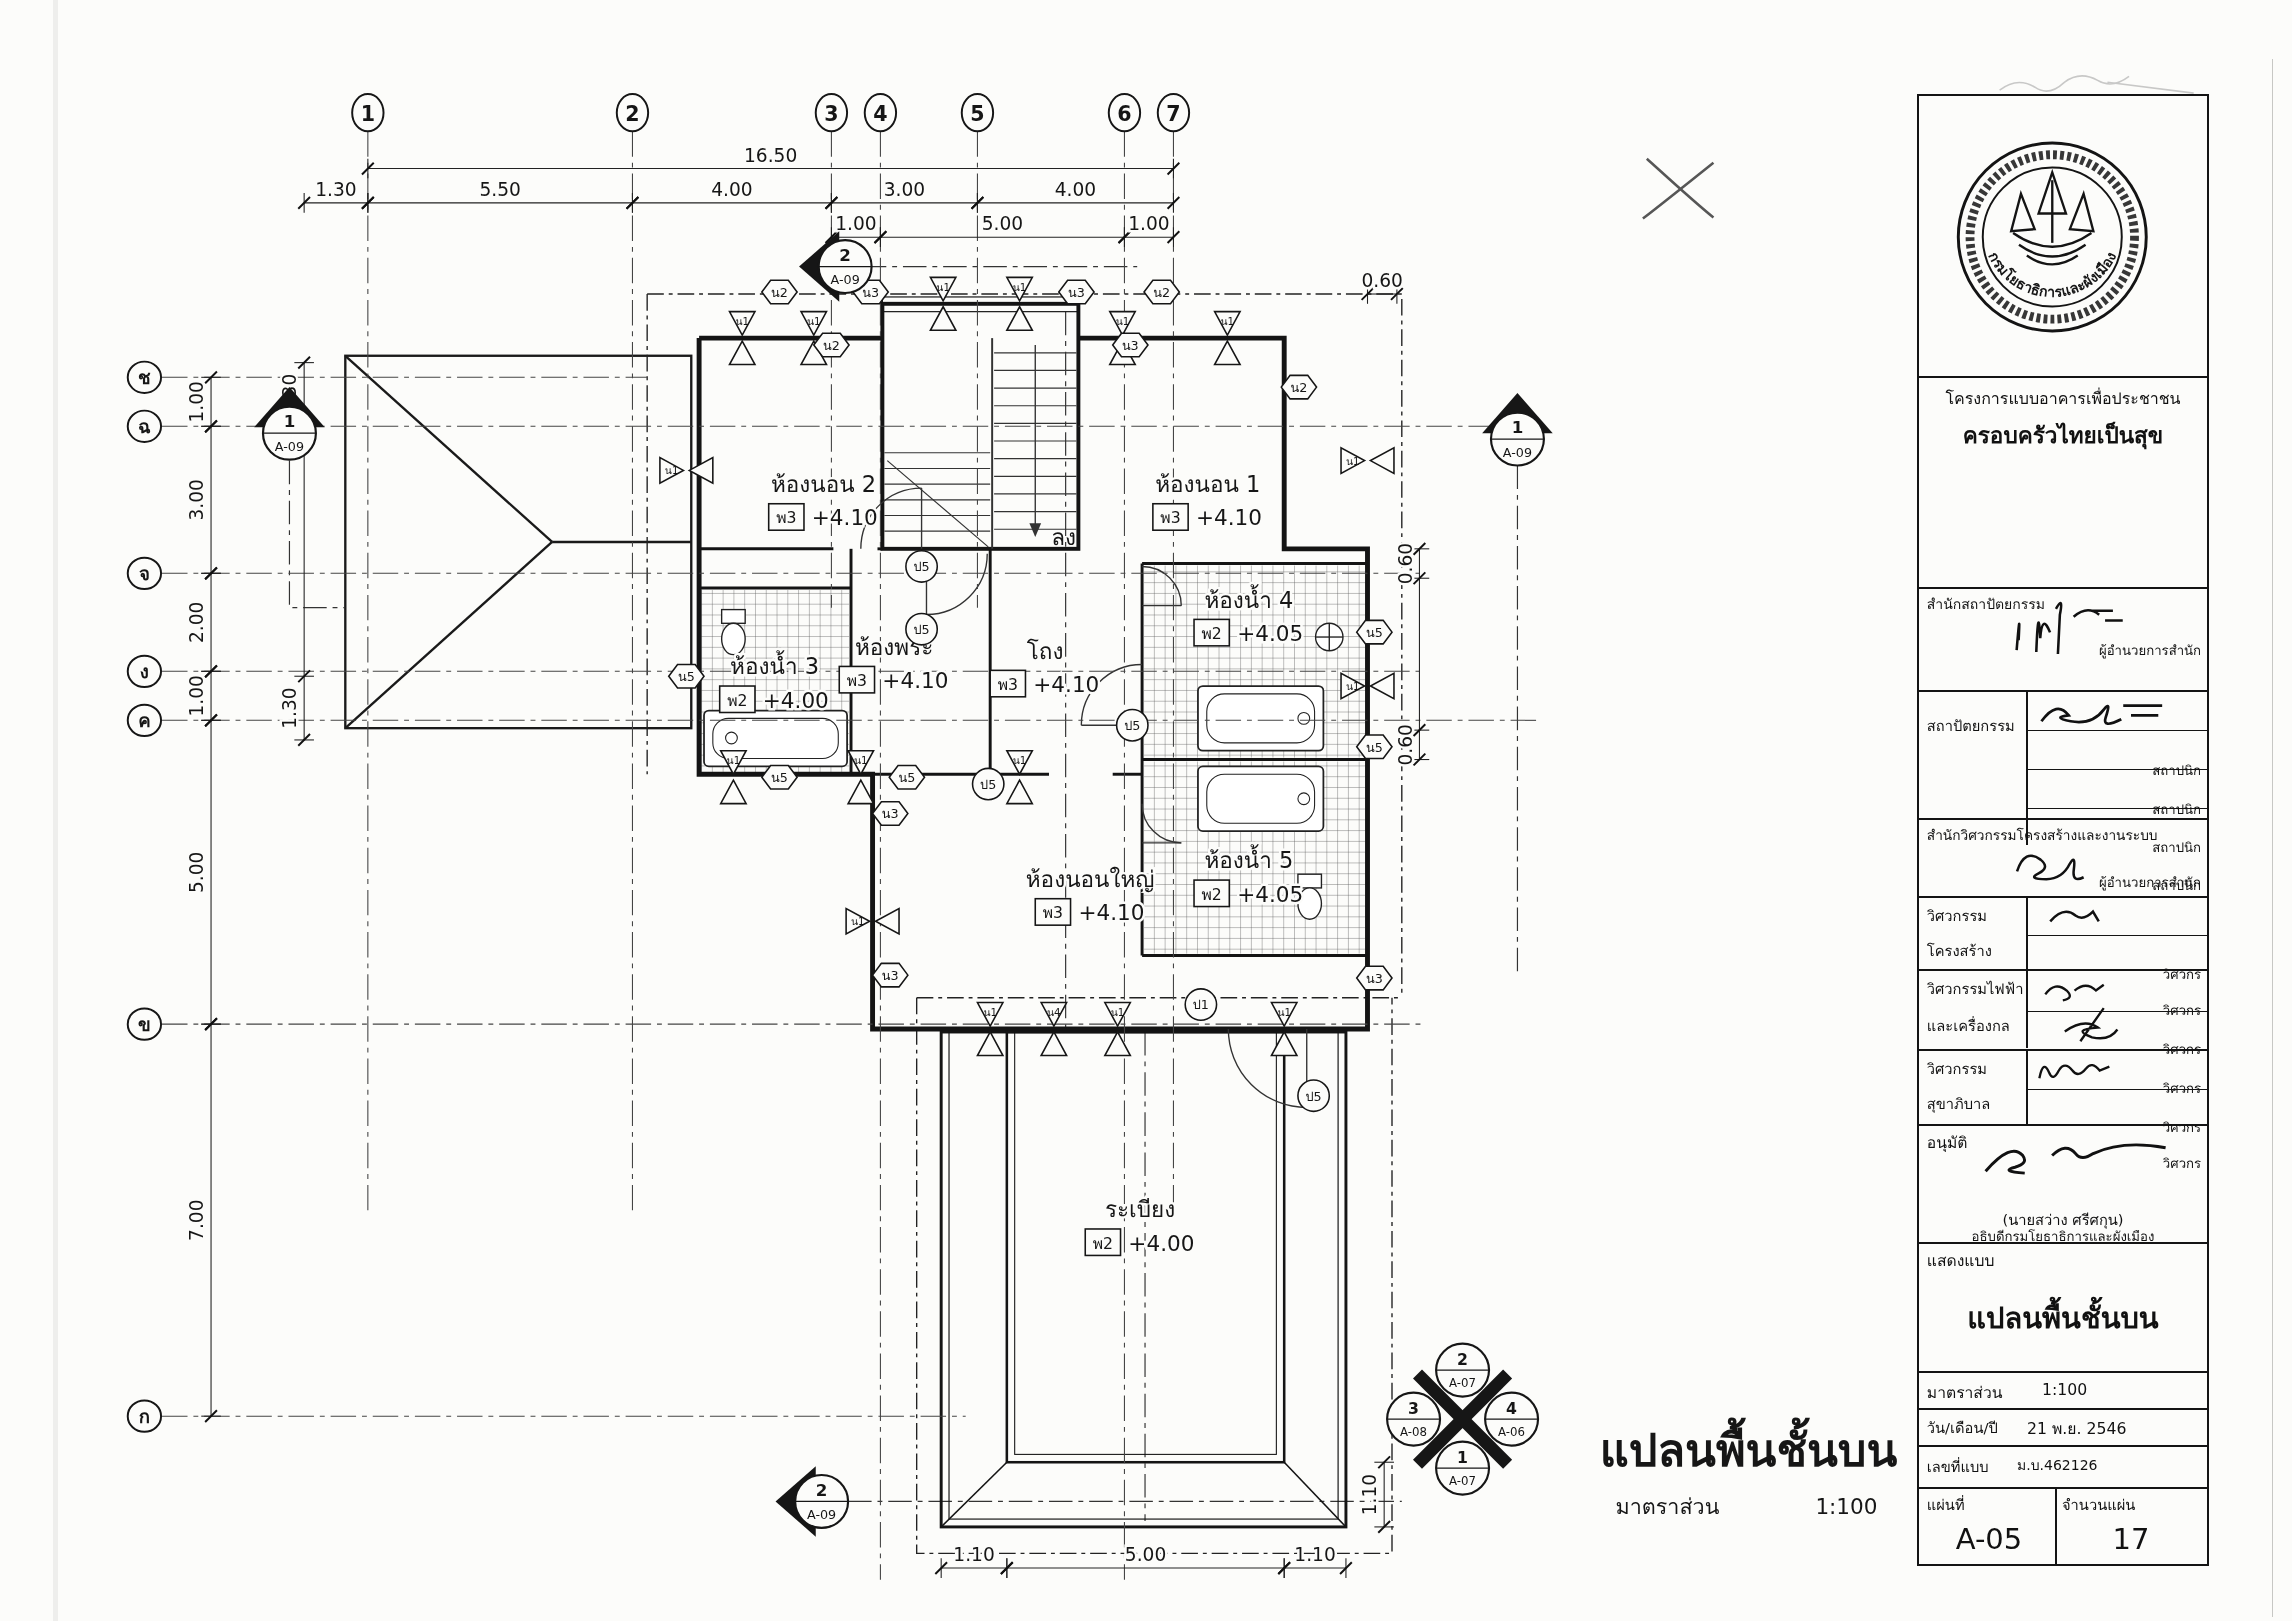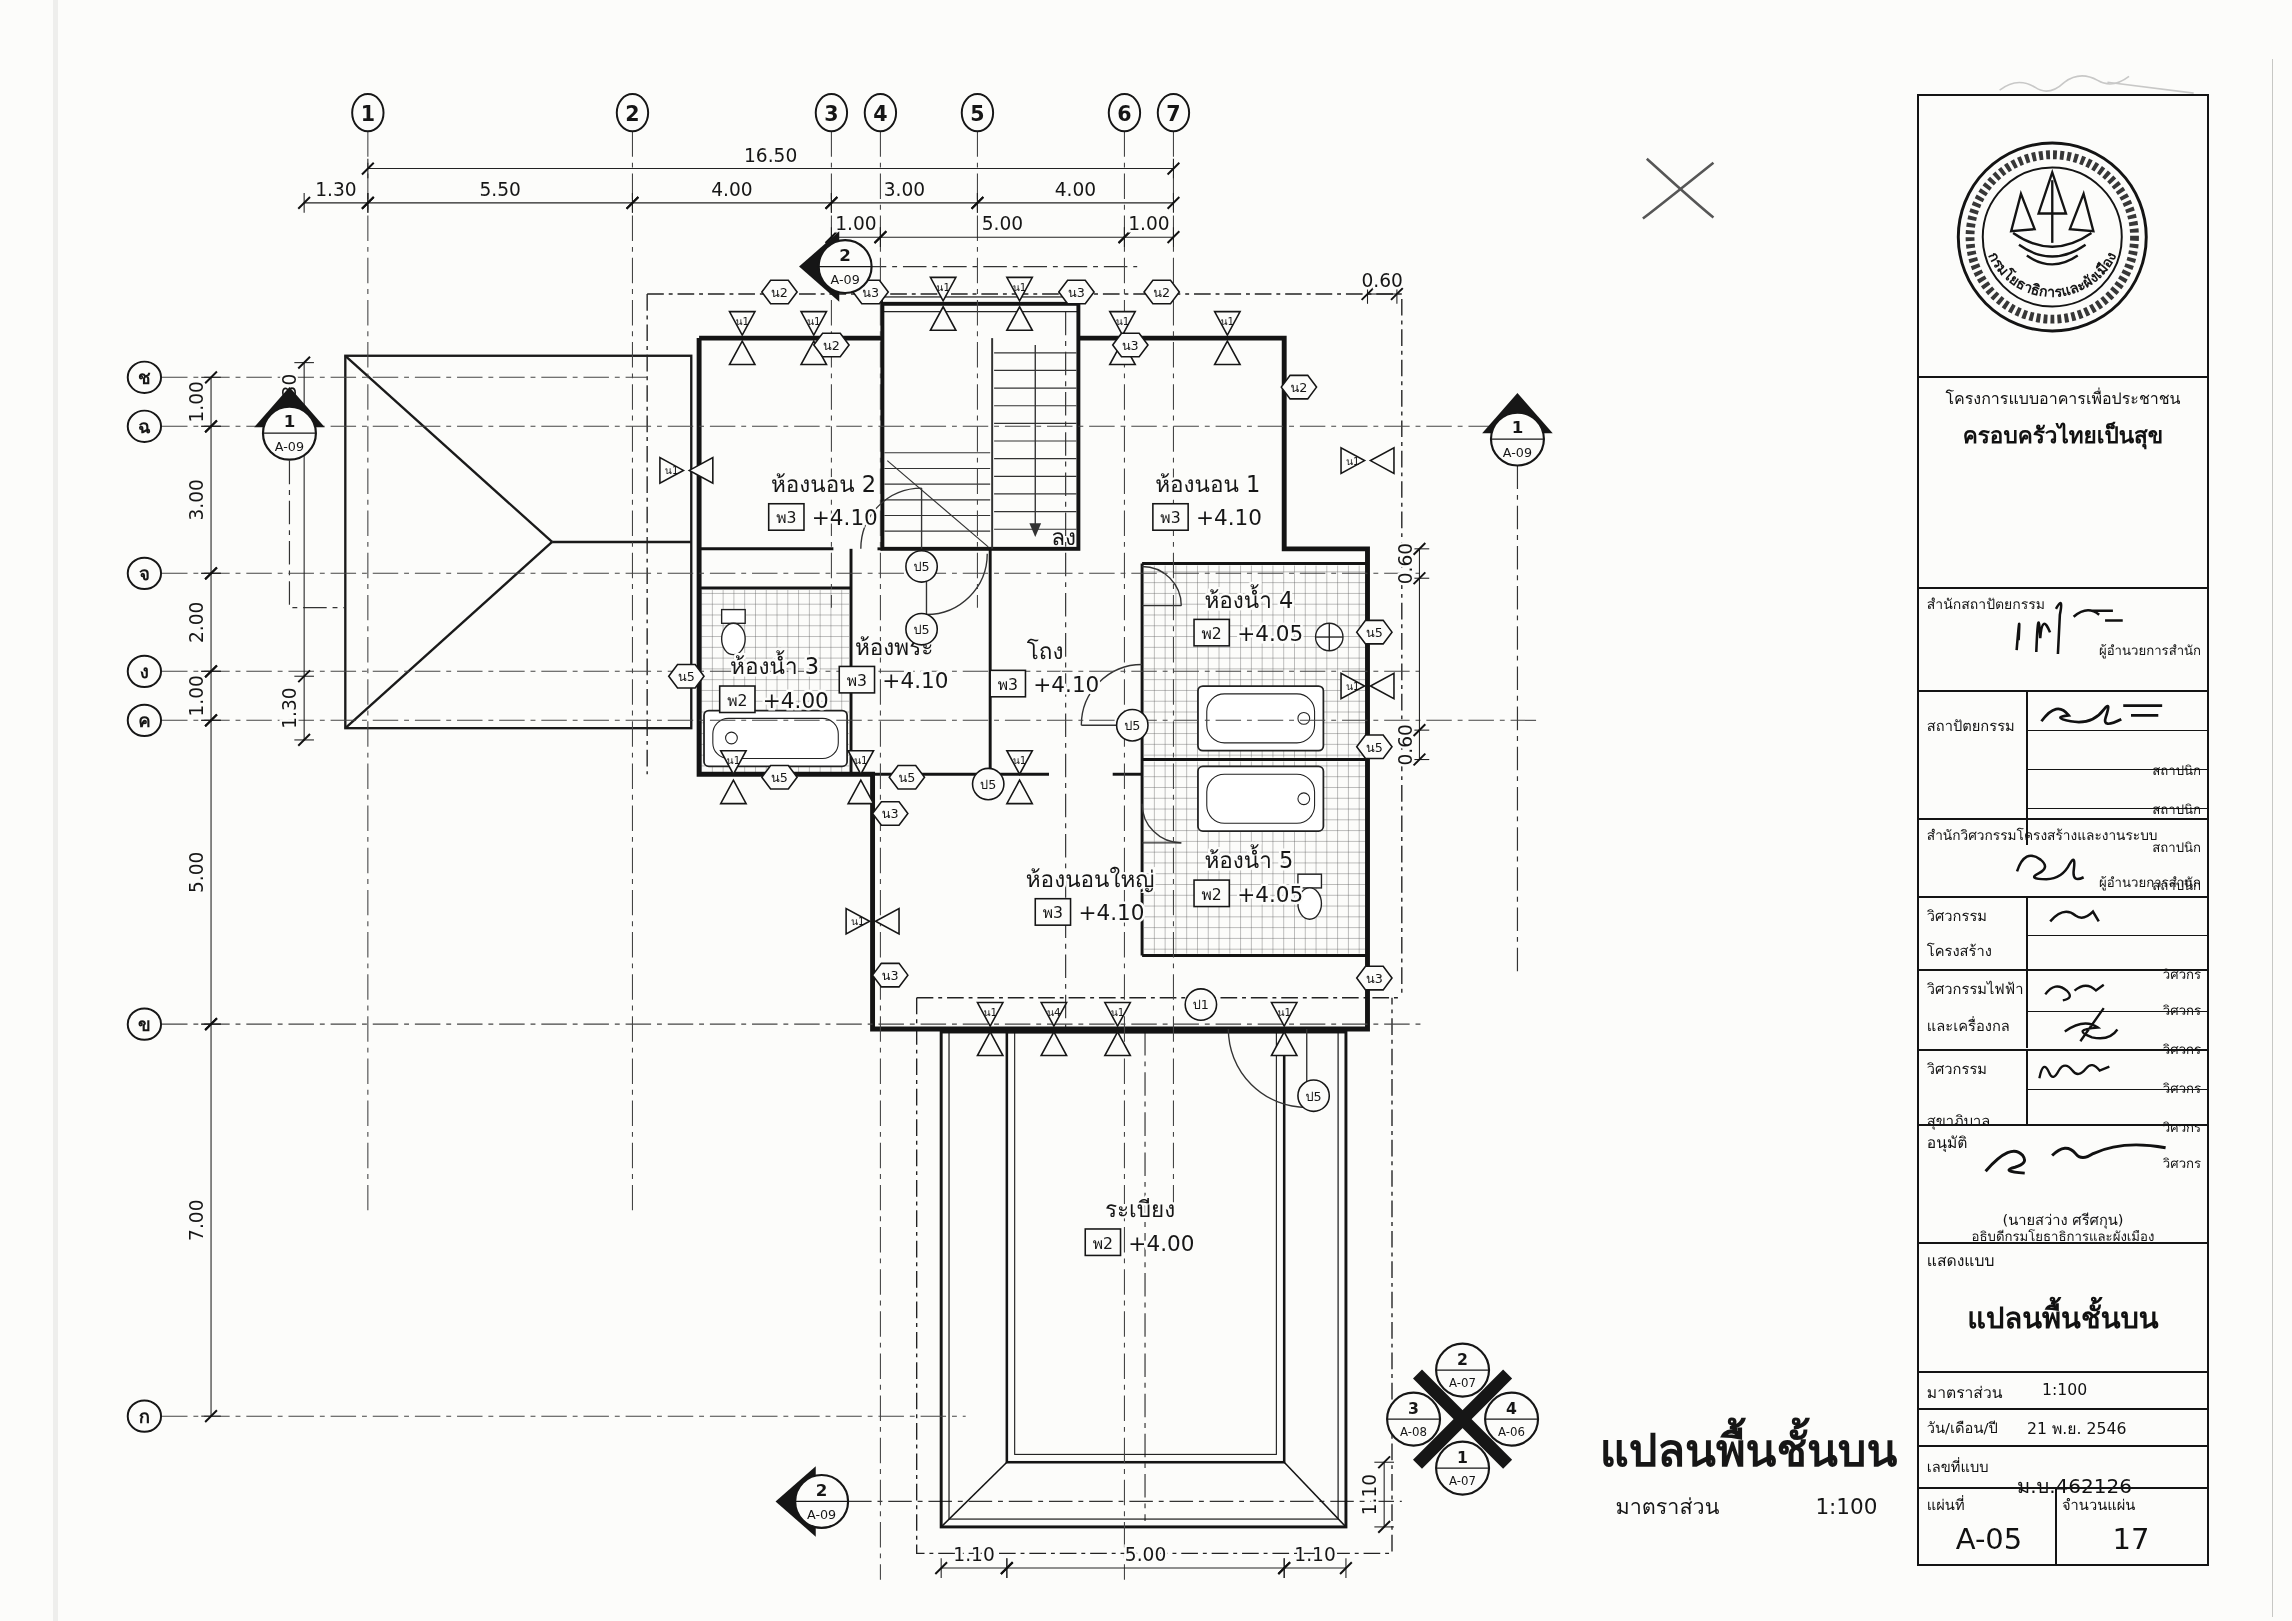--- a/index.html
+++ b/index.html
@@ -708,21 +708,21 @@
       <svg width="118" height="76" style="position:absolute;left:116px;top:2px" viewBox="0 0 120 78">
         <path d="M10 22 q 10 -14 22 -4 q 8 8 -4 10 M40 18 q 12 -10 22 0 l 8 -6 M30 60 q 20 -14 34 -4 q -28 2 -6 10 q 18 4 26 -8 M46 70 l 24 -34" stroke="#111" stroke-width="2.4" fill="none"></path>
       </svg>
       <div class="tb-cap" style="top:19.6px">วิศวกร</div>
       <div class="tb-cap" style="top:59px">วิศวกร</div>
     </div>
 
     <div class="tb-row" style="top:953px;height:75px">
       <div class="tb-vdiv" style="left:107px"></div>
       <div class="tb-label" style="top:5.9px;font-size:14.7px">วิศวกรรม</div>
-      <div class="tb-label" style="top:58px;font-size:14.7px">สุขาภิบาล</div>
+      <div class="tb-label" style="top:41px;font-size:14.7px">สุขาภิบาล</div>
       <div class="tb-hline" style="top:38px"></div>
       <svg width="108" height="35" style="position:absolute;left:114px;top:2px" viewBox="0 0 110 36">
         <path d="M6 26 q 4 -20 10 -6 q 4 10 10 -2 q 6 -10 14 0 q 6 8 14 -2 q 6 -8 14 2 l 10 -4" stroke="#111" stroke-width="2.4" fill="none"></path>
       </svg>
       <div class="tb-cap" style="top:17.6px">วิศวกร</div>
       <div class="tb-cap" style="top:54px">วิศวกร</div>
     </div>
 
     <div class="tb-row" style="top:1028px;height:118px">
       <div class="tb-label">อนุมัติ</div>
@@ -743,21 +743,21 @@
       <div style="position:absolute;left:123px;top:6.9px;font-size:15.7px">1:100</div>
     </div>
 
     <div class="tb-row" style="top:1312px;height:36px">
       <div class="tb-label" style="top:5.9px;font-size:14.7px">วัน/เดือน/ปี</div>
       <div style="position:absolute;left:108px;top:5.9px;font-size:15.7px">21 พ.ย. 2546</div>
     </div>
 
     <div class="tb-row" style="top:1349px;height:42px">
       <div class="tb-label" style="top:7.8px;font-size:14.7px">เลขที่แบบ</div>
-      <div style="position:absolute;left:98px;top:23px;font-size:20px">ม.บ.462126</div>
+      <div style="position:absolute;left:98px;top:7px;font-size:14px">ม.บ.462126</div>
     </div>
 
     <div class="tb-row" style="top:1391px;height:78px">
       <div class="tb-vdiv" style="left:136px"></div>
       <div class="tb-label" style="top:3.9px;font-size:14.7px">แผ่นที่</div>
       <div style="position:absolute;left:143px;top:3.9px;font-size:14.7px">จำนวนแผ่น</div>
       <div style="position:absolute;left:0;width:140px;top:33px;text-align:center;font-size:29px">A-05</div>
       <div style="position:absolute;left:136px;right:0;top:33px;text-align:center;font-size:29px">17</div>
     </div>
   </div>

